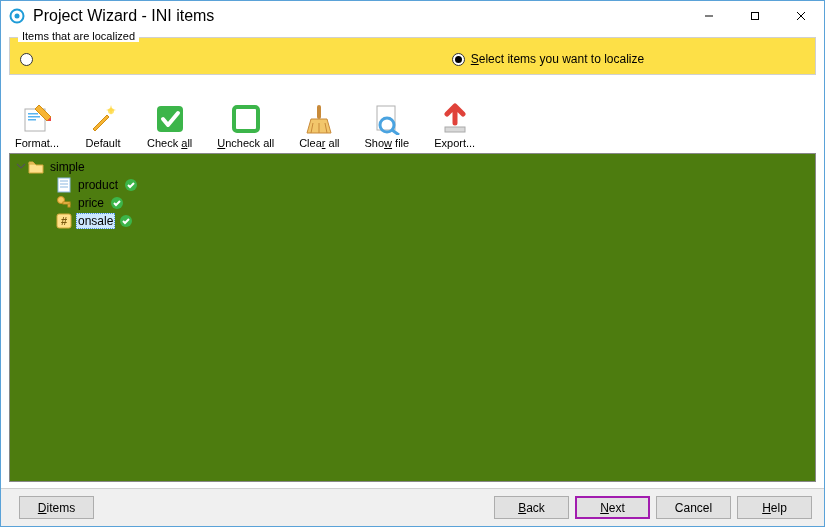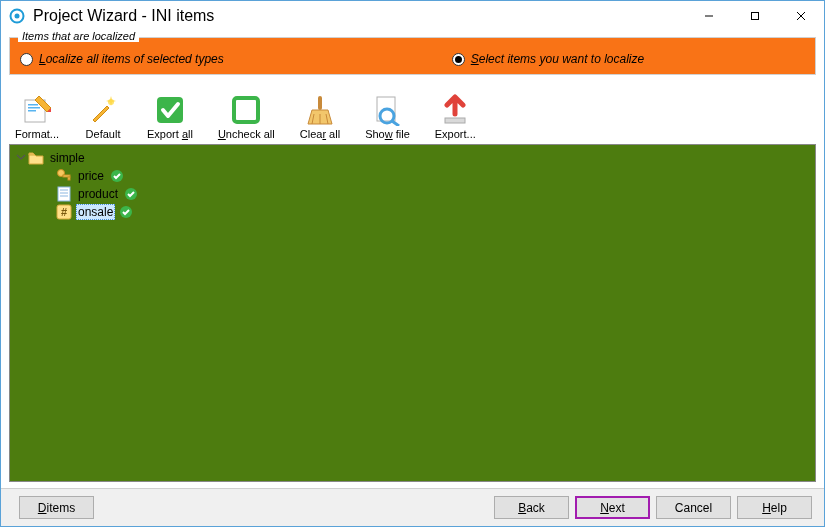--- a/index.html
+++ b/index.html
@@ -8,21 +8,21 @@
   
   .titlebar { height: 30px; display: flex; align-items: center; padding: 0 0 0 8px; background: #fff; }
   .titlebar .app-icon { width: 16px; height: 16px; margin-right: 8px; display: flex; align-items: center; justify-content: center; }
   .titlebar .title { flex: 1; font-size: 16px; }
   .winbtns { display: flex; height: 100%; }
   .winbtn { width: 46px; display: flex; align-items: center; justify-content: center; }
   .winbtn svg { width: 10px; height: 10px; }
   
   .content { flex: 1; padding: 6px 8px 0 8px; display: flex; flex-direction: column; }
   
-  .group { border: 1px solid #d0d0d0; position: relative; padding: 14px 10px 8px 10px; margin-bottom: 13px; background: #f97316; font-style: italic; }
+  .group { border: 1px solid #d0d0d0; position: relative; padding: 14px 10px 8px 10px; margin-bottom: 22px; background: #fde047; }
   .group .legend { position: absolute; top: -8px; left: 8px; background: #fff; padding: 0 4px; font-size: 11px; color: #000; }
   .radios { display: flex; }
   .radio { display: flex; align-items: center; font-size: 12px; cursor: default; }
   .radio .dot { width: 13px; height: 13px; border: 1px solid #333; border-radius: 50%; margin-right: 6px; display: flex; align-items: center; justify-content: center; background: #fff; }
   .radio.selected .dot::after { content: ""; width: 7px; height: 7px; background: #000; border-radius: 50%; }
   .radio .mn { text-decoration: underline; }
   .radio-left { flex: 0 0 55%; }
   .radio-right { flex: 1; }
   
   .toolbar { display: flex; gap: 13px; padding: 4px 0 2px 0; }
@@ -78,21 +78,20 @@
   </div>
 </div>
 
 <div class="content">
 
   <div class="group">
     <div class="legend">Items that are localized</div>
     <div class="radios">
       <div class="radio radio-left">
         <span class="dot"></span>
-        <span><span class="mn">L</span><span>ocalize all items of selected types</span></span>
       </div>
       <div class="radio radio-right selected">
         <span class="dot"></span>
         <span><span class="mn">S</span><span>elect items you want to localize</span></span>
       </div>
     </div>
   </div>
 
   <div class="toolbar">
     <div class="tb-item">
@@ -118,21 +117,21 @@
       </div>
       <div class="lbl">Default</div>
     </div>
     <div class="tb-item">
       <div class="ico">
         <svg viewBox="0 0 32 32">
             <rect x="3" y="3" width="26" height="26" rx="4" fill="#3cb54a"></rect>
             <path d="M9 16 L14 22 L24 10" fill="none" stroke="#fff" stroke-width="4" stroke-linecap="round" stroke-linejoin="round"></path>
           </svg>
       </div>
-      <div class="lbl"><span>Export </span><span class="mn">a</span><span>ll</span></div>
+      <div class="lbl"><span>Check </span><span class="mn">a</span><span>ll</span></div>
     </div>
     <div class="tb-item">
       <div class="ico">
         <svg viewBox="0 0 32 32">
             <rect x="4" y="4" width="24" height="24" rx="3" fill="#fff" stroke="#3cb54a" stroke-width="4"></rect>
           </svg>
       </div>
       <div class="lbl"><span class="mn">U</span><span>ncheck all</span></div>
     </div>
     <div class="tb-item">
@@ -182,44 +181,44 @@
               <path d="M1 4 L1 3 L5 3 L7 5 L1 5 Z" fill="#f2c66b" stroke="#d4a93a"></path>
             </svg>
         </span>
         <span class="rtxt">simple</span>
       </div>
       <div class="tree-children">
         <div class="tree-row">
           <span class="twist" style="width:18px"></span>
           <span class="ricon">
             <svg viewBox="0 0 16 16">
-                <circle cx="5" cy="5" r="3.5" fill="#f7c85f" stroke="#c78f20"></circle>
-                <rect x="7" y="7" width="7" height="2" fill="#f7c85f" stroke="#c78f20"></rect>
-                <rect x="12" y="9" width="2" height="3" fill="#f7c85f" stroke="#c78f20"></rect>
-              </svg>
-          </span>
-          <span class="rtxt">price</span>
+                <rect x="2" y="1" width="12" height="14" fill="#fff" stroke="#8bb7e0"></rect>
+                <line x1="4" y1="4" x2="12" y2="4" stroke="#8bb7e0"></line>
+                <line x1="4" y1="7" x2="12" y2="7" stroke="#8bb7e0"></line>
+                <line x1="4" y1="10" x2="12" y2="10" stroke="#8bb7e0"></line>
+              </svg>
+          </span>
+          <span class="rtxt">product</span>
           <span class="badge">
             <svg viewBox="0 0 14 14">
                 <circle cx="7" cy="7" r="6" fill="#3cb54a"></circle>
                 <path d="M4 7 L6 9 L10 5" fill="none" stroke="#fff" stroke-width="2"></path>
               </svg>
           </span>
         </div>
         <div class="tree-row">
           <span class="twist" style="width:18px"></span>
           <span class="ricon">
             <svg viewBox="0 0 16 16">
-                <rect x="2" y="1" width="12" height="14" fill="#fff" stroke="#8bb7e0"></rect>
-                <line x1="4" y1="4" x2="12" y2="4" stroke="#8bb7e0"></line>
-                <line x1="4" y1="7" x2="12" y2="7" stroke="#8bb7e0"></line>
-                <line x1="4" y1="10" x2="12" y2="10" stroke="#8bb7e0"></line>
-              </svg>
-          </span>
-          <span class="rtxt">product</span>
+                <circle cx="5" cy="5" r="3.5" fill="#f7c85f" stroke="#c78f20"></circle>
+                <rect x="7" y="7" width="7" height="2" fill="#f7c85f" stroke="#c78f20"></rect>
+                <rect x="12" y="9" width="2" height="3" fill="#f7c85f" stroke="#c78f20"></rect>
+              </svg>
+          </span>
+          <span class="rtxt">price</span>
           <span class="badge">
             <svg viewBox="0 0 14 14">
                 <circle cx="7" cy="7" r="6" fill="#3cb54a"></circle>
                 <path d="M4 7 L6 9 L10 5" fill="none" stroke="#fff" stroke-width="2"></path>
               </svg>
           </span>
         </div>
         <div class="tree-row selected">
           <span class="twist" style="width:18px"></span>
           <span class="ricon">

